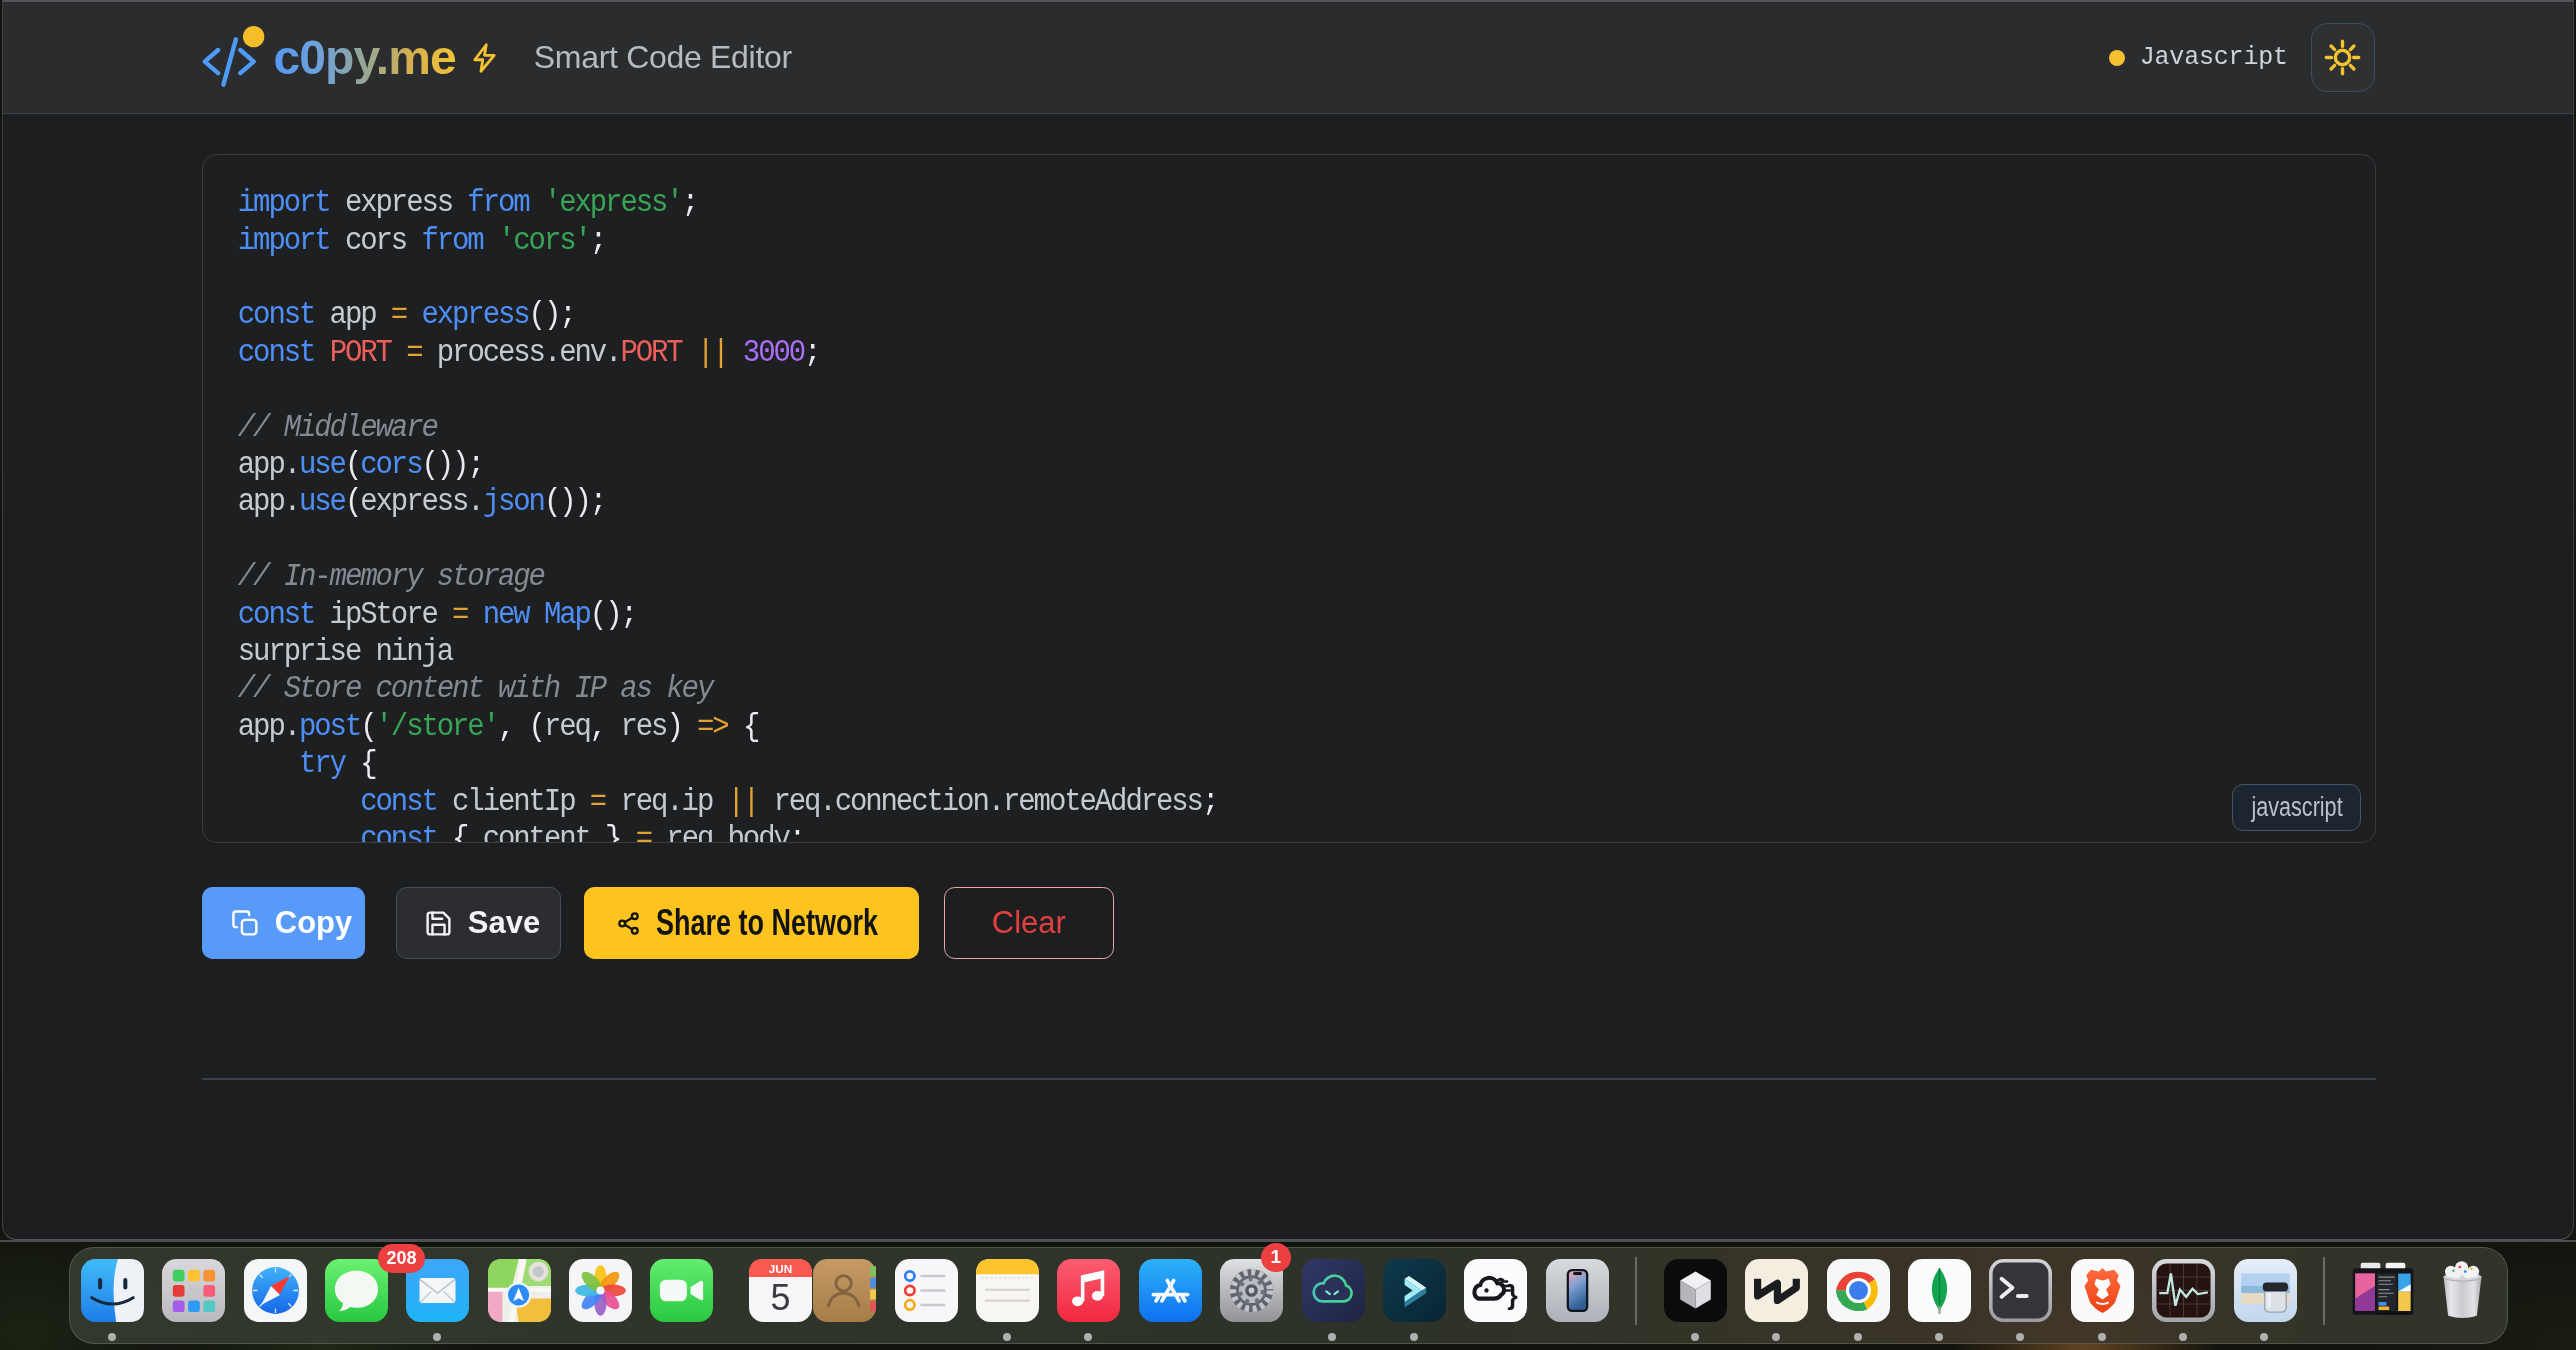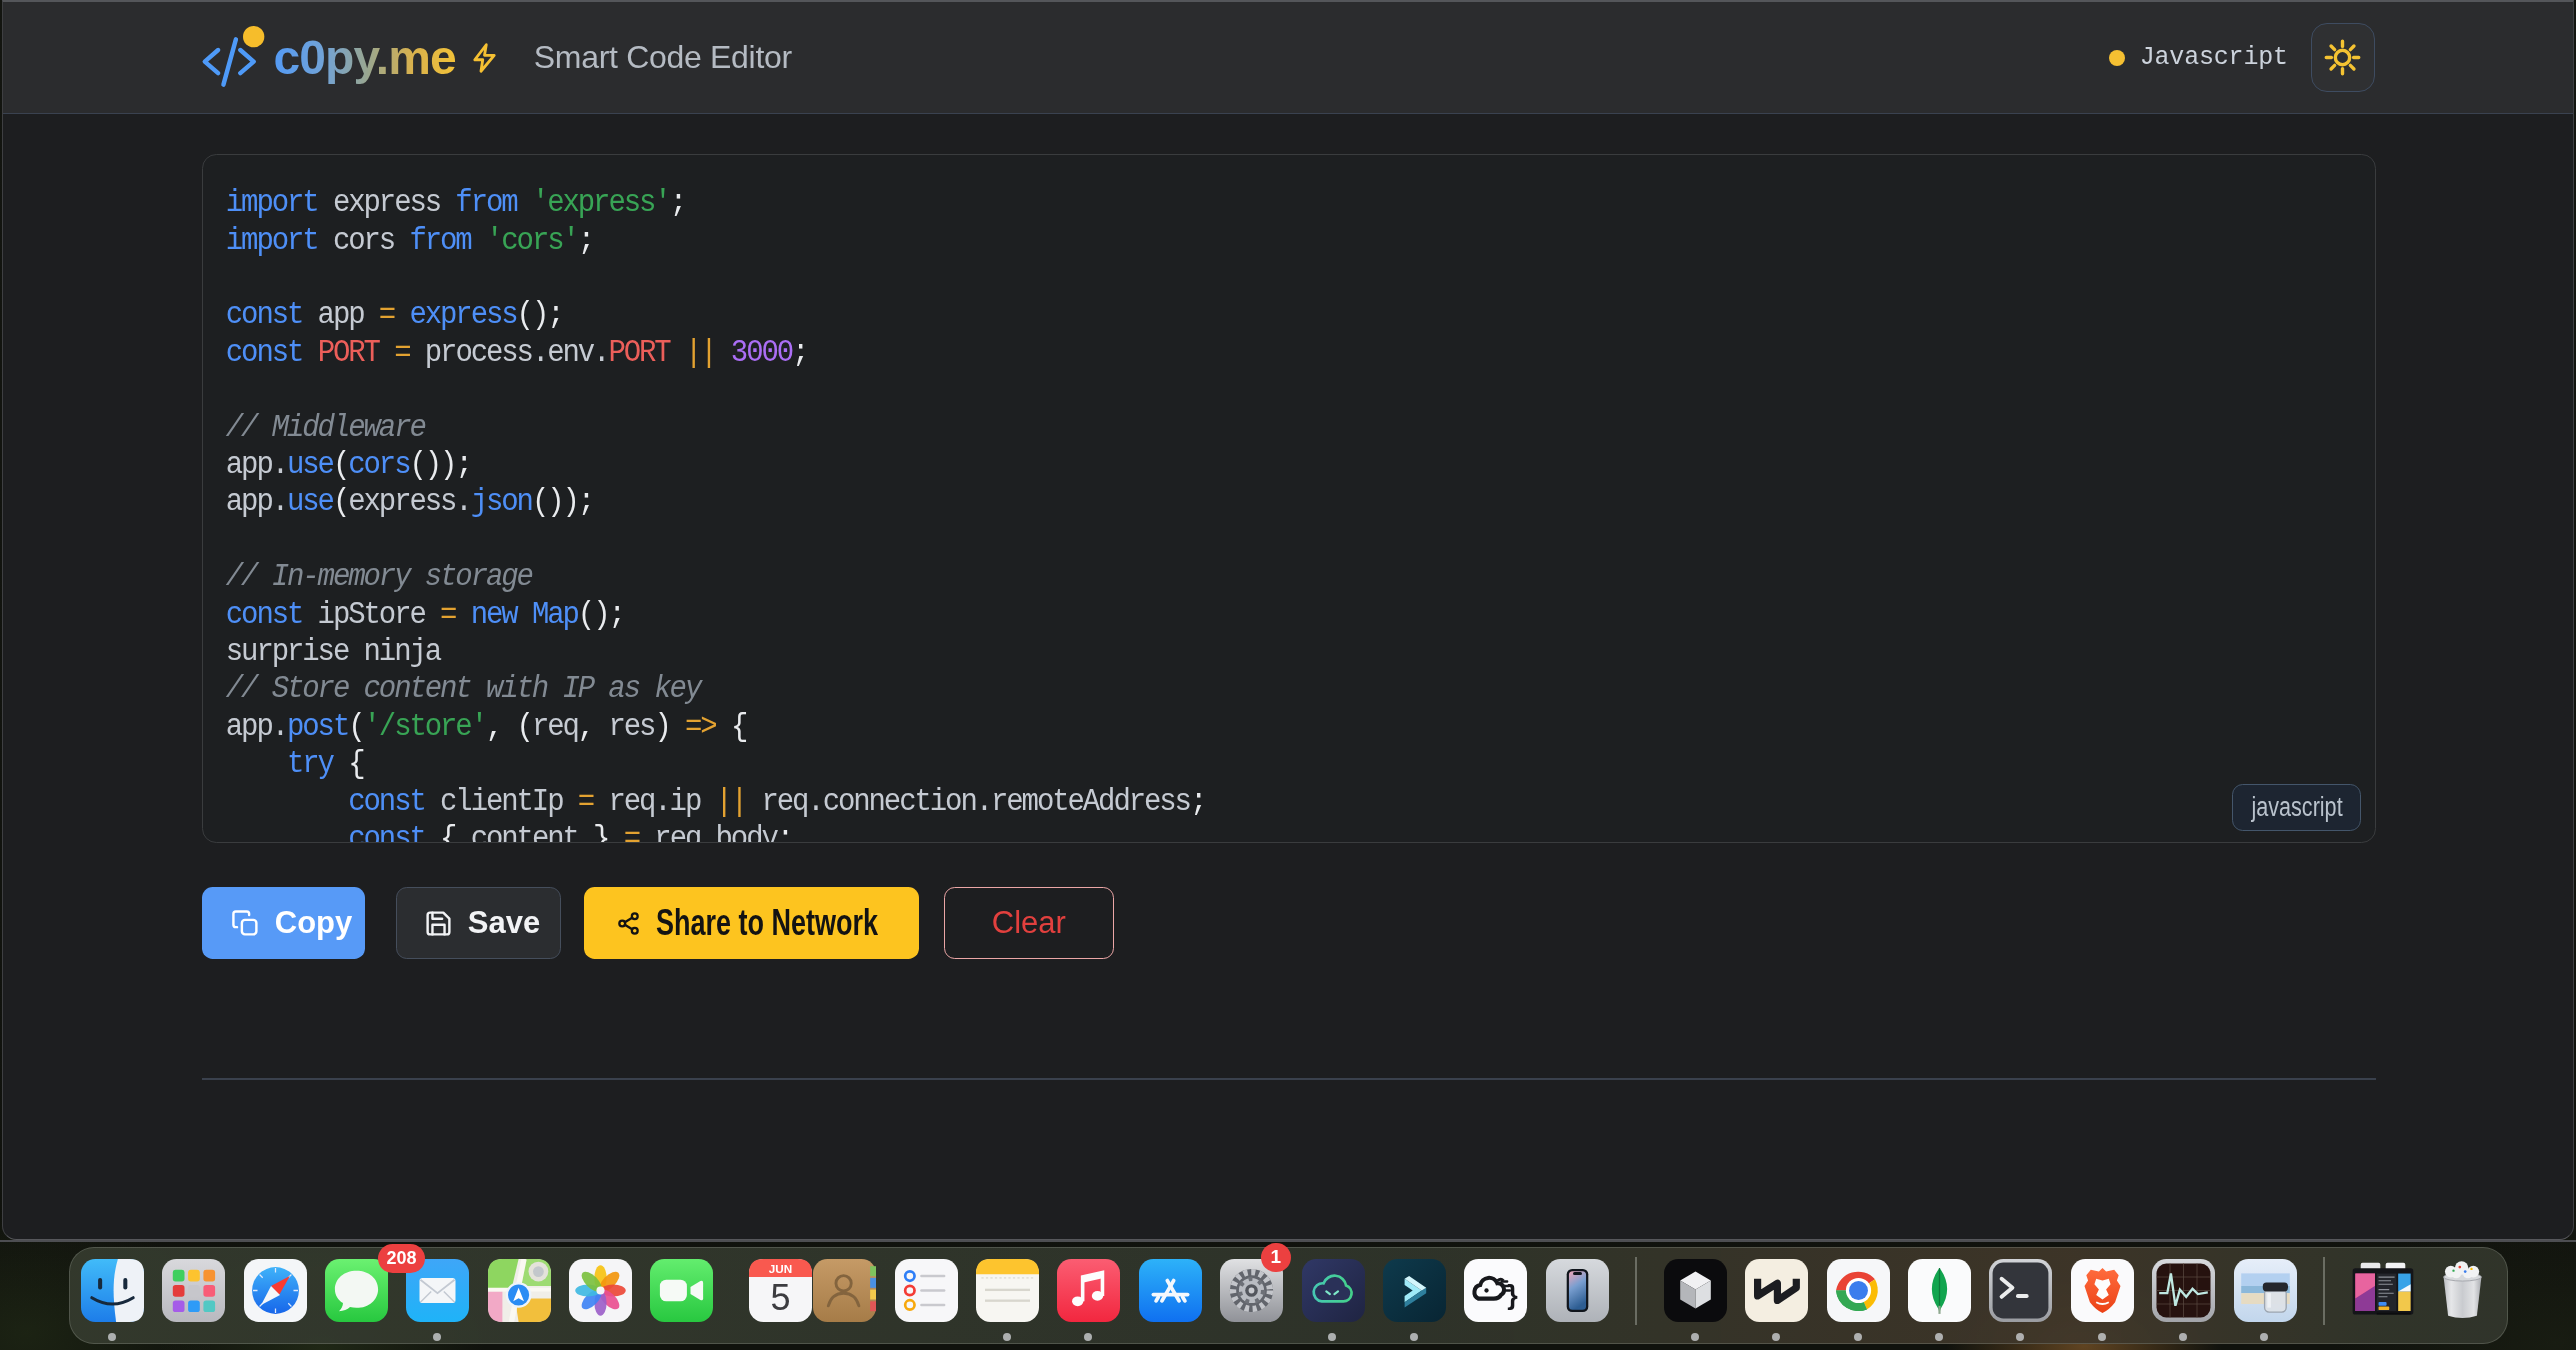--- a/index.html
+++ b/index.html
@@ -42,21 +42,21 @@
   .pill { margin-left:-72px; background:#1c2a43; height:42px; width:173px; border-radius:21.5px; position:relative; top:2.7px;
         display:flex; align-items:center; justify-content:center; }
   .pill span { color:#5c9cf5; font-size:30px; font-weight:600; transform:scaleX(0.8); white-space:nowrap; }
   .stats { margin-left:auto; display:flex; align-items:center; position:relative; top:-1.8px; }
   .stat { background:#26282b; border:1.8px solid #3d4856; border-radius:10.7px; height:46px;
     display:flex; align-items:center; justify-content:center; }
   .stat span { color:#ccd1d9; font-size:26px; transform:scaleX(0.84); white-space:nowrap; }
   .s1 { width:134px; } .s2 { width:148px; margin-left:59px; } .s3 { width:127px; margin-left:30px; }
 
   .codebox { position:relative; margin-top:40px; width:2174px; height:689px;
-    background:#1d1f21; border:1.8px solid #3a3c3e; border-radius:14.3px; overflow:hidden; }
+    background:#1d1f21; border:1.8px solid #3a3c3e; border-radius:14.3px; overflow:hidden;padding-left:12px; }
   pre.code { font-family:"Liberation Mono", monospace; font-size:29px; line-height:34px;
     letter-spacing:-2.1px; padding:27px 23px; color:#c5cad2;
     transform:scaleY(1.1); transform-origin:left top; }
   .kw { color:#4e8ff7; }
   .st { color:#38a455; }
   .pc { color:#e9ebee; }
   .op { color:#e3a231; }
   .nm { color:#ab6ef5; }
   .rd { color:#ec5f5a; }
   .cm { color:#828a93; font-style:italic; }

